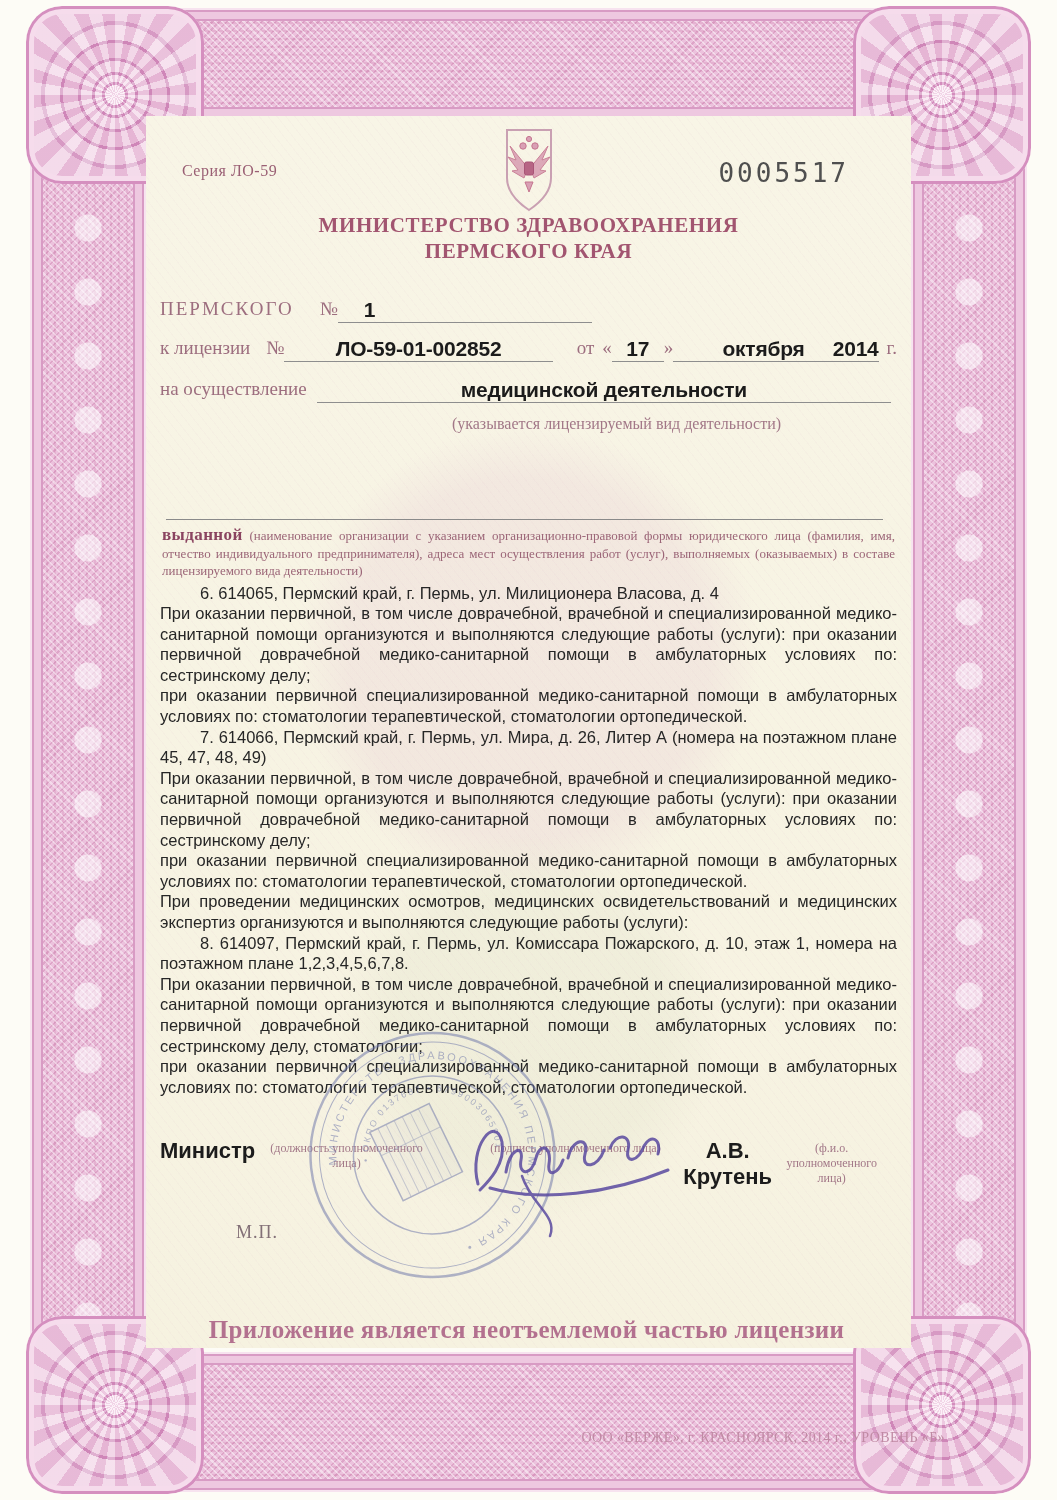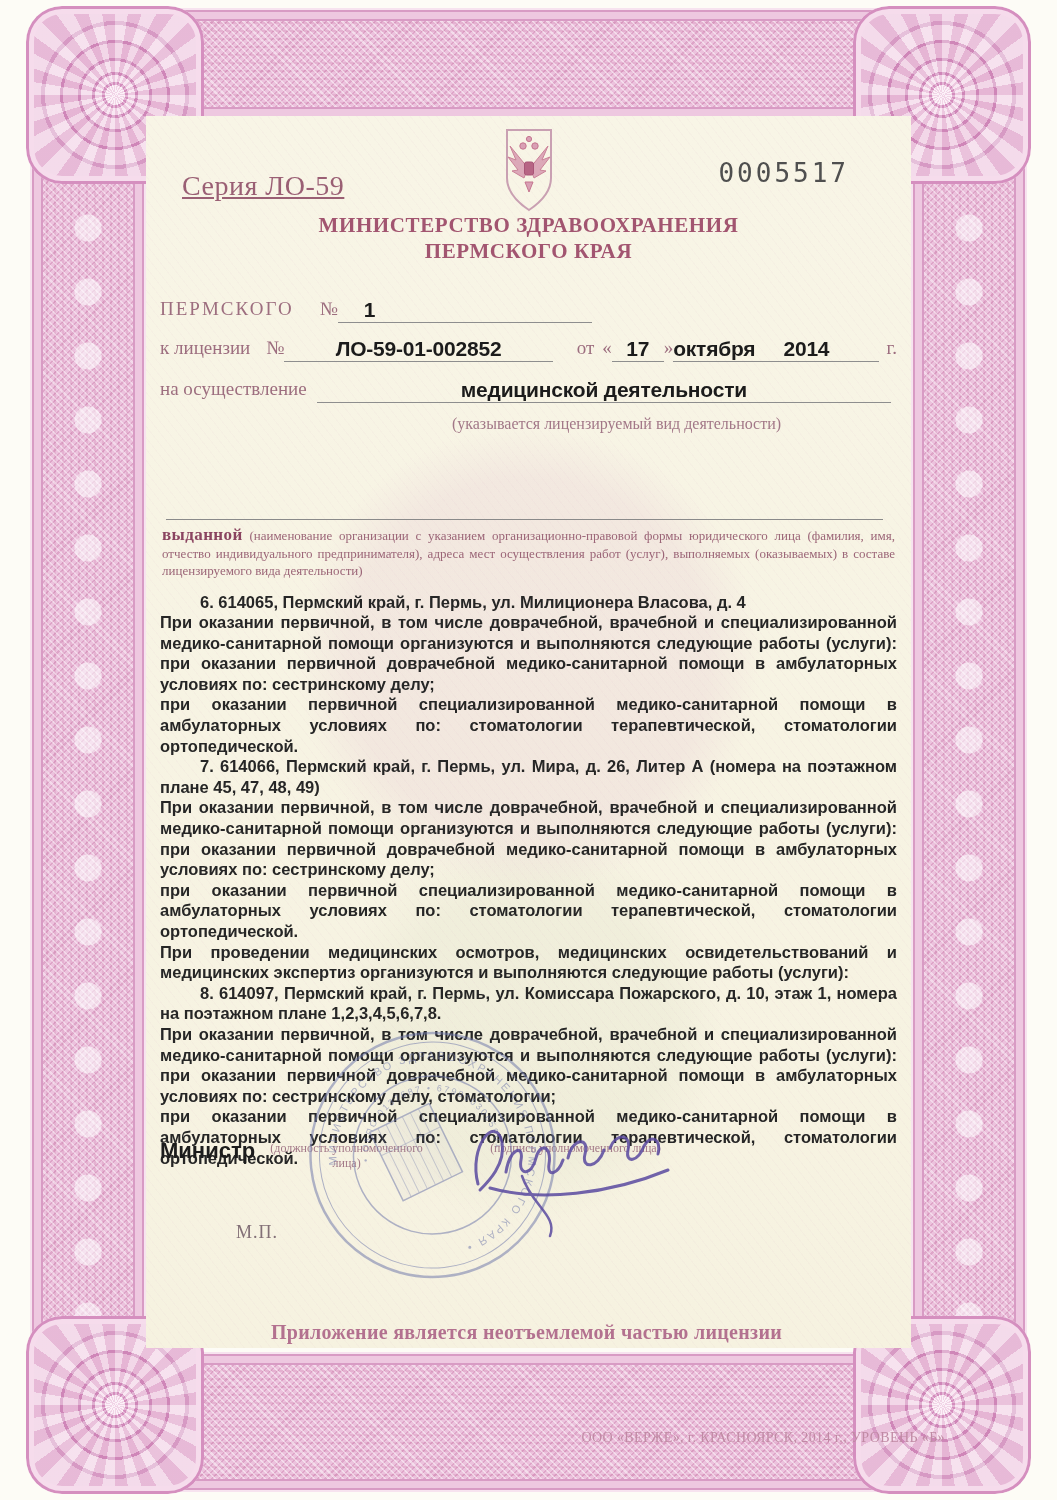--- a/index.html
+++ b/index.html
@@ -33,58 +33,58 @@
   .corner.bl{bottom:6px;left:26px}.corner.br{bottom:6px;right:26px}
   
   .content{position:absolute;left:146px;right:146px;top:116px;bottom:152px;padding:0 14px;
     background-image:
       radial-gradient(circle 310px at 50% 44%, rgba(214,160,196,.14) 0 58%, rgba(214,160,196,0) 75%),
       radial-gradient(circle 250px at 50% 74%, rgba(182,196,158,.10) 0 55%, rgba(182,196,158,0) 78%),
       repeating-linear-gradient(52deg, rgba(210,160,190,.05) 0 1px, transparent 1px 7px),
       linear-gradient(#f8f5e6,#f6f2e0);}
   
   .header-row{position:relative;height:90px;margin-top:6px;}
-  .series{position:absolute;left:22px;top:48px;font-size:28px;color:#9a5f74;letter-spacing:.5px;text-decoration:underline;}
+  .series{position:absolute;left:22px;top:40px;font-size:16px;color:#9a5f74;letter-spacing:.5px;}
   .crest{position:absolute;left:50%;transform:translateX(-50%);top:4px;}
   .serial{position:absolute;right:48px;top:36px;font-family:"DejaVu Sans Mono",monospace;
           font-size:26px;color:#4f4f4f;letter-spacing:3px;}
   .ministry{text-align:center;color:#a25570;font-weight:bold;font-size:21px;line-height:26px;letter-spacing:.6px;}
   
   .fields{margin-top:34px;}
   .frow{display:flex;align-items:flex-end;}
   .lbl{font-size:19px;color:#9d6e7f;padding-bottom:3px;white-space:nowrap;}
   .cell{border-bottom:1.5px solid #8e8e8e;text-align:center;font-family:"Liberation Sans",sans-serif;
         font-weight:bold;font-size:21px;color:#1b1b1b;letter-spacing:-.2px;}
   .rowA{margin-top:0}.rowB{margin-top:14px}.rowC{margin-top:16px}
   .rowA .num{margin-left:26px}.rowB .num{margin-left:16px}
   .cellA{width:228px;text-align:left;padding-left:26px;}
   .cellLic{width:290px;}
   .cellDay{width:56px;}
-  .cellMY{width:222px;display:flex;justify-content:flex-start;gap:28px;}
+  .cellMY{width:222px;display:flex;justify-content:flex-end;gap:28px;}
   .cellAct{flex:1;margin-right:6px;}
   .cap-row{margin-left:176px;text-align:center;font-size:16px;color:#a27787;margin-top:12px;}
   
   .org-line{border-bottom:1.5px solid #8a8a8a;margin:86px 14px 6px 6px;height:0;}
   .issued{margin:0 2px;font-size:13px;line-height:17.5px;color:#9b6577;text-align:justify;}
   .issued b{font-size:17px;color:#8a4460;letter-spacing:.4px;}
   
-  .body{margin-top:12px;font-weight:bold;}
+  .body{margin-top:3px;}
   .body p{margin:0;font-family:"Liberation Sans",sans-serif;font-size:16.5px;line-height:20.6px;
           color:#262626;text-align:justify;}
   .body p.indent{text-indent:40px;}
   
   .sig-row{position:absolute;left:14px;right:24px;top:1022px;display:flex;}
   .sig-col{display:flex;}
   .sig-val{font-family:"Liberation Sans",sans-serif;font-weight:bold;font-size:22px;color:#1c1c1c;
            text-align:center;padding-bottom:2px;}
   .sig-line{border-bottom:1.5px solid #8e8e8e;}
   .sig-cap{font-size:12px;color:#a27787;text-align:center;margin-top:3px;}
   .c1{width:278px}.c2{width:192px;margin-left:46px}.c3{width:208px;margin-left:auto}
   .seal-mark{position:absolute;left:90px;top:1106px;font-size:18px;color:#837077;letter-spacing:1px;}
-  .footer-note{position:absolute;left:0;right:4px;bottom:4px;text-align:center;font-size:20px;
+  .footer-note{position:absolute;left:0;right:4px;bottom:4px;text-align:center;font-size:25px;
                font-weight:600;color:#b3718f;letter-spacing:.3px;}
   
   .stamp{position:absolute;left:268px;top:1020px;opacity:.52;transform:rotate(-6deg);pointer-events:none;}
   .signature{position:absolute;left:460px;top:1088px;opacity:.85;pointer-events:none;}
   .imprint{position:absolute;right:112px;bottom:54px;font-size:14px;color:#c08aa4;letter-spacing:.4px;}
 </style>
 </head>
 <body>
 
 <div class="page">
@@ -179,20 +179,25 @@
     <div class="sig-row">
       <div class="sig-col c1">
         <div class="sig-val">Министр</div>
         <div class="sig-line"></div>
         <div class="sig-cap">(должность уполномоченного лица)</div>
       </div>
       <div class="sig-col c2">
         <div class="sig-val">&nbsp;</div>
         <div class="sig-line"></div>
         <div class="sig-cap">(подпись уполномоченного лица)</div>
+      </div>
+      <div class="sig-col c3">
+        <div class="sig-val">А.В. Крутень</div>
+        <div class="sig-line"></div>
+        <div class="sig-cap">(ф.и.о. уполномоченного лица)</div>
       </div>
     </div>
 
     <div class="seal-mark">М.П.</div>
 
     <div class="footer-note">Приложение является неотъемлемой частью лицензии</div>
   </div>
 
   <svg class="stamp" width="330" height="280" viewBox="0 0 330 280">
     <defs>

